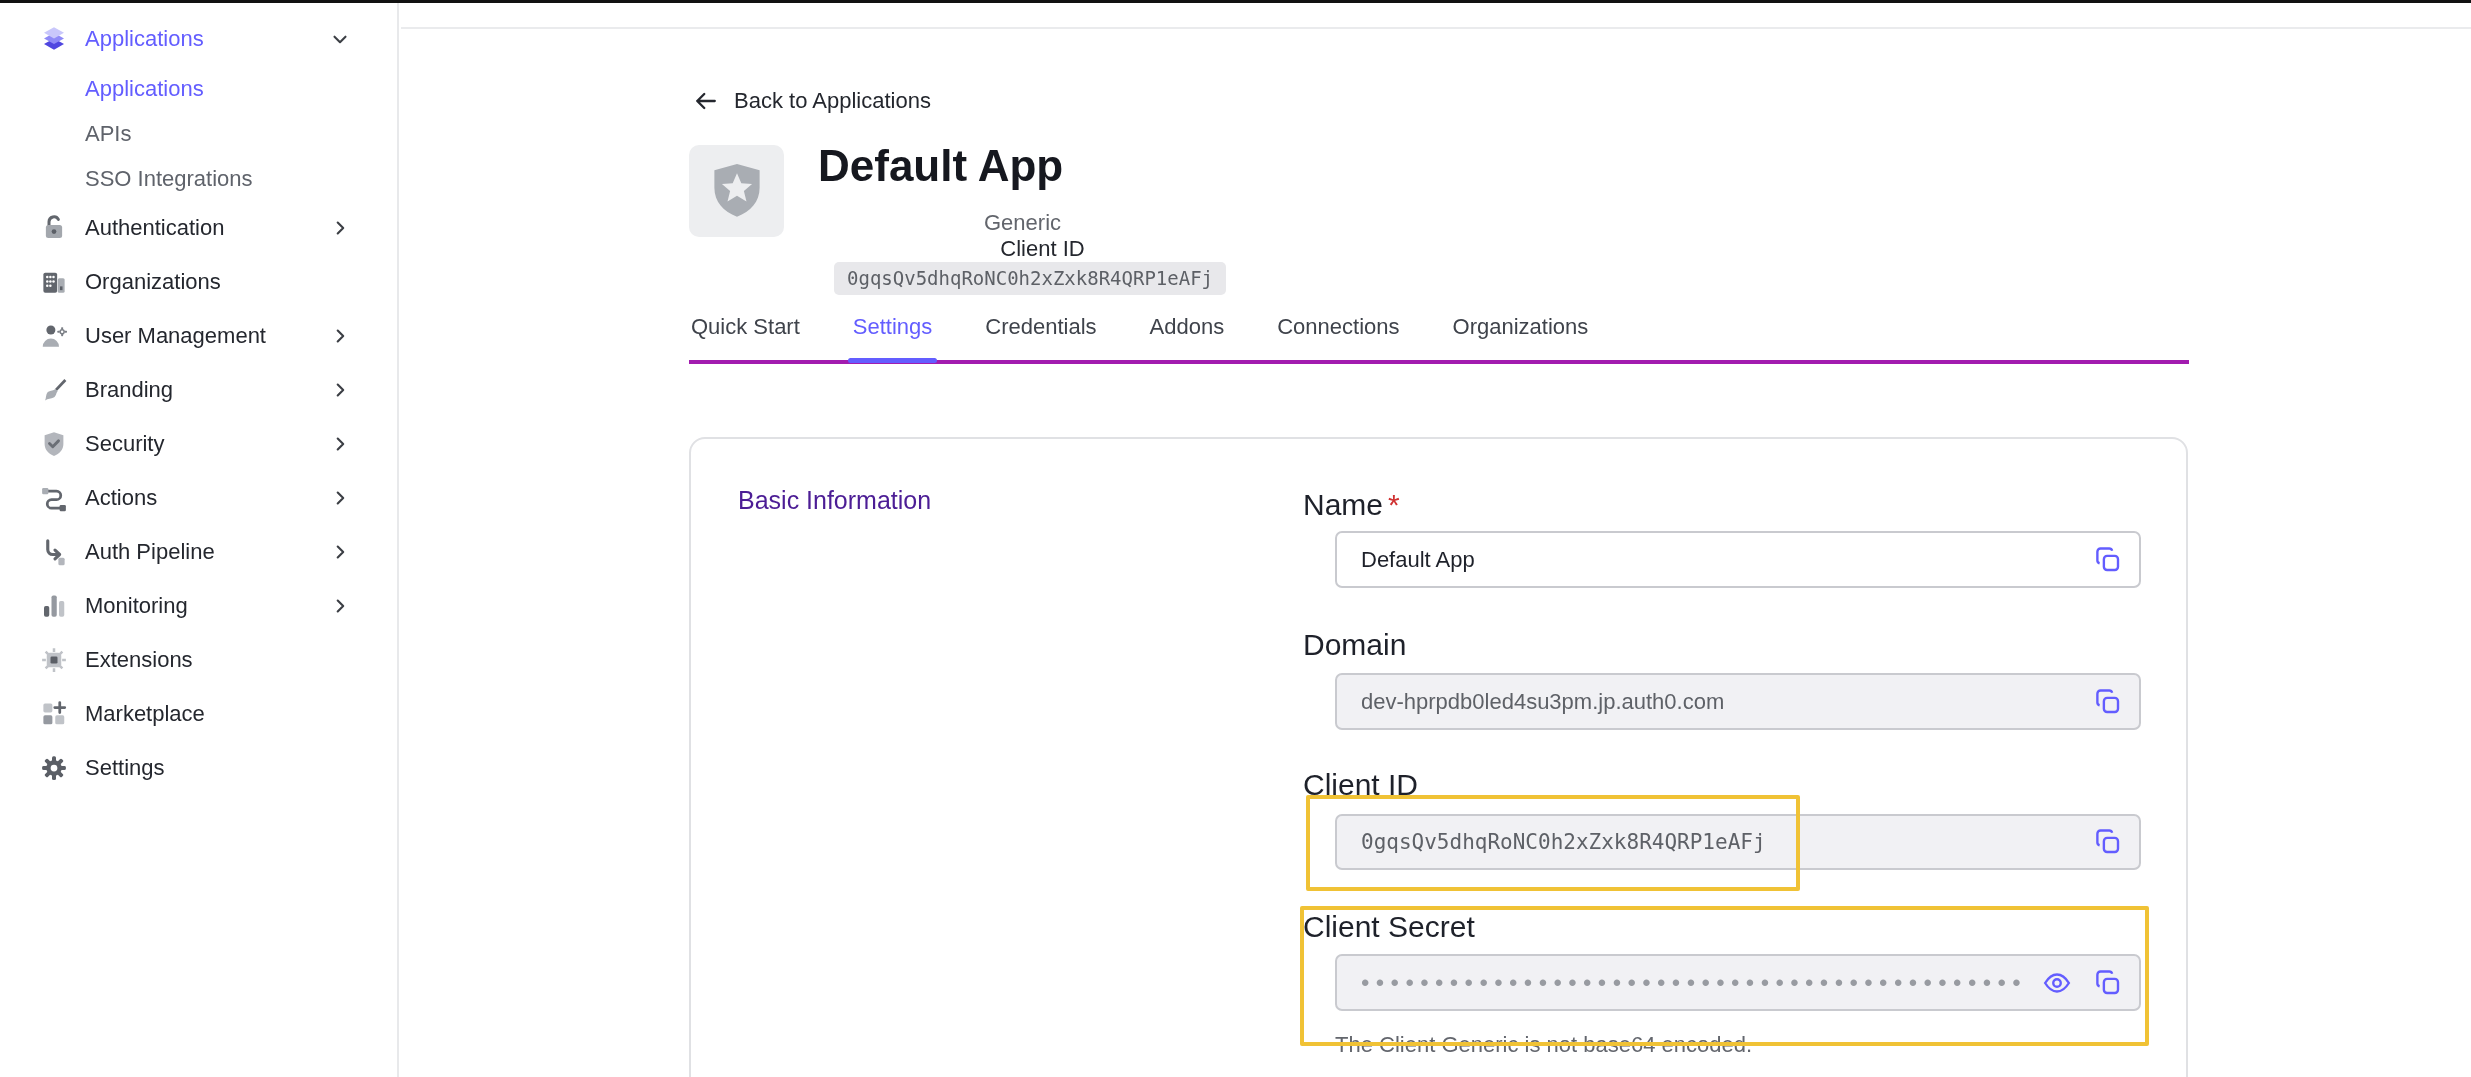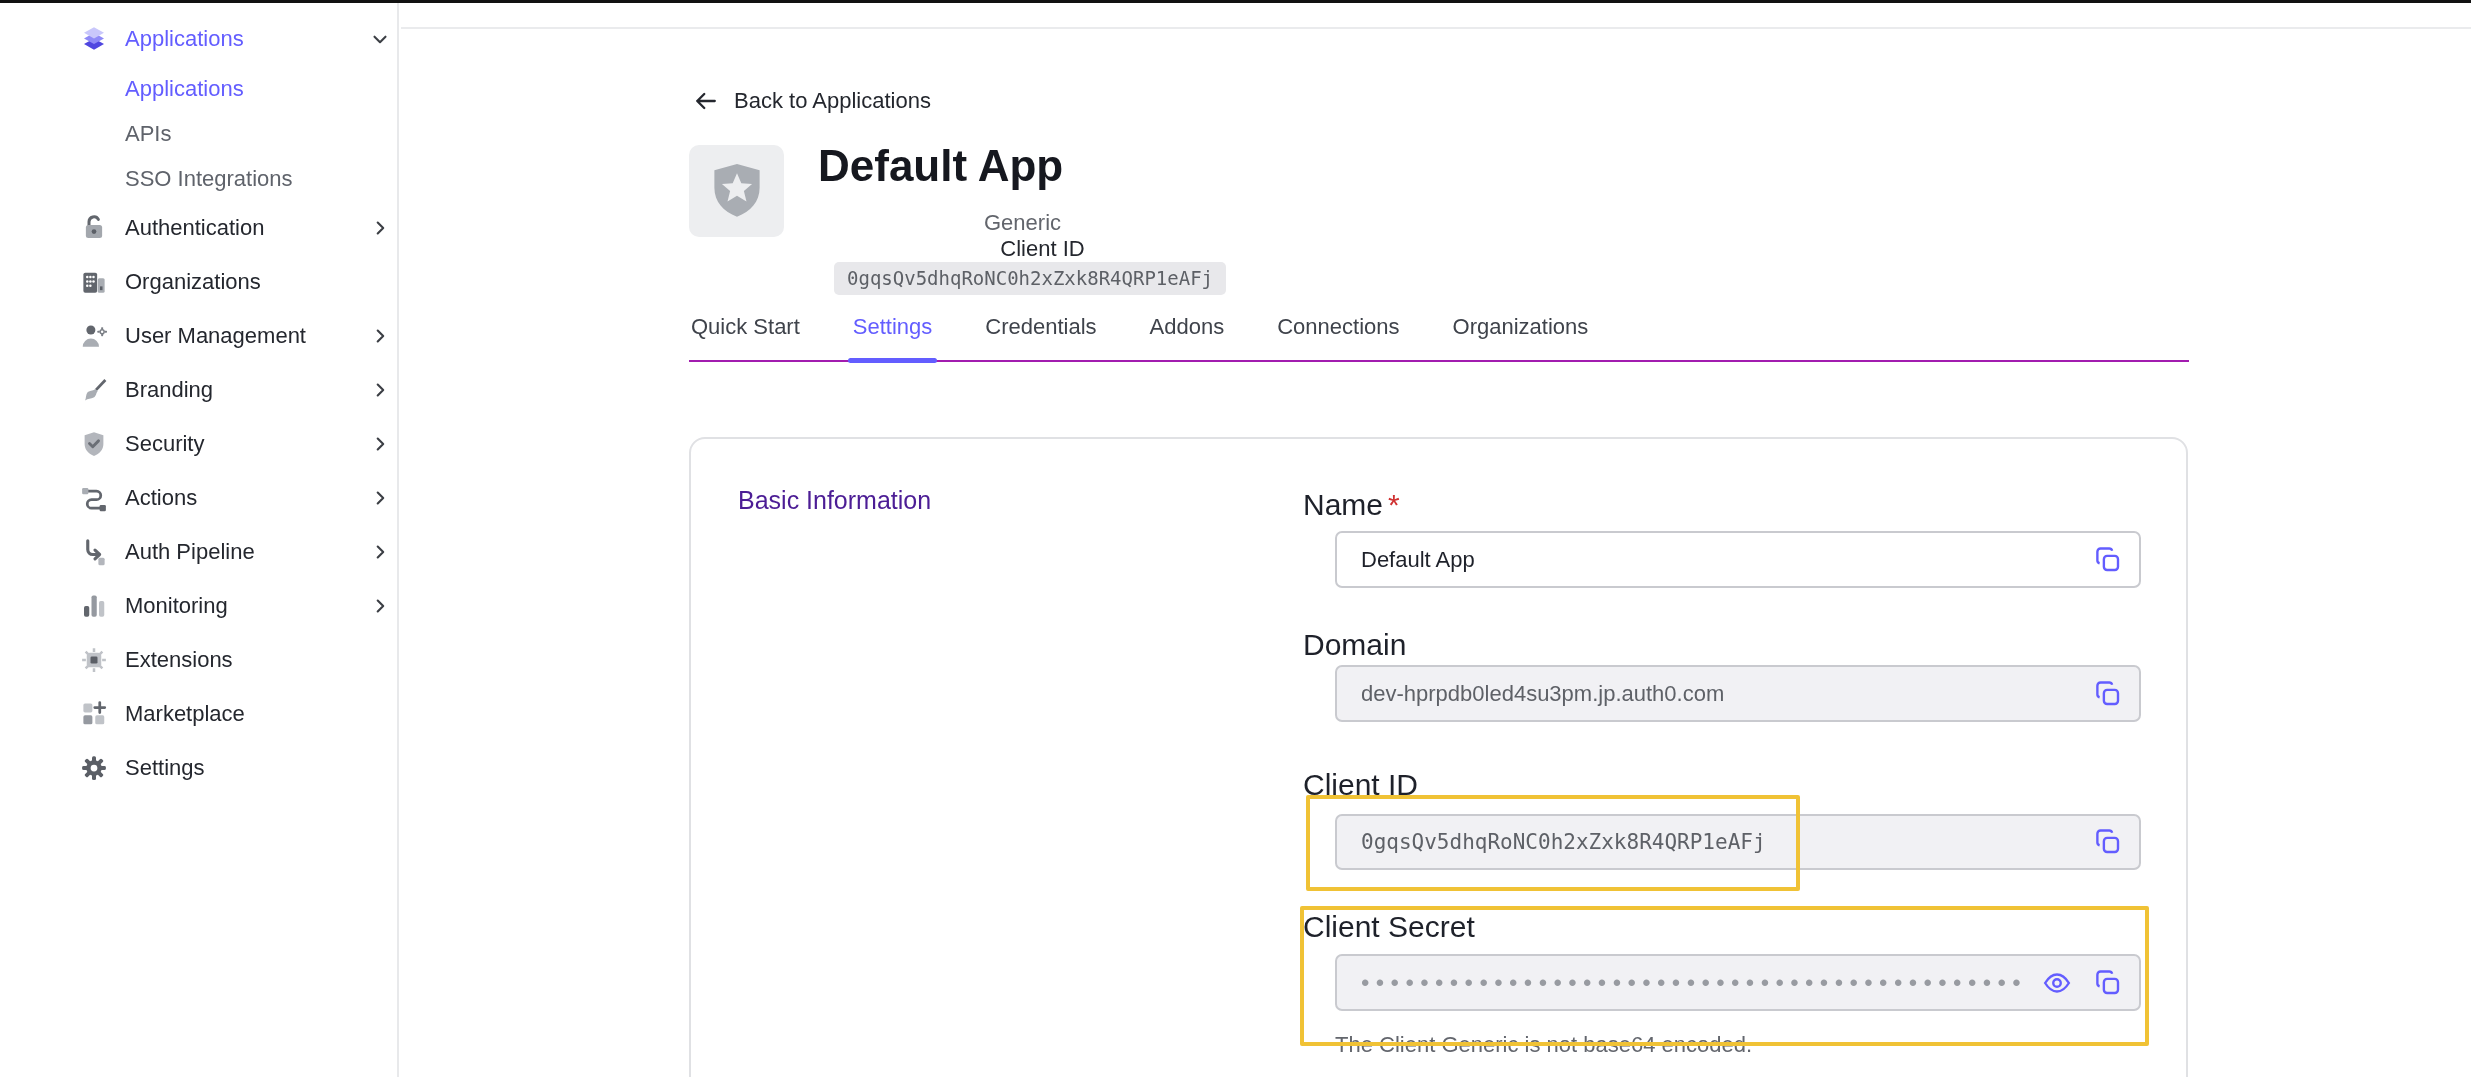--- a/index.html
+++ b/index.html
@@ -6,21 +6,21 @@
   html,body { width:2471px; height:1077px; overflow:hidden; background:#fff;
     font-family:"Liberation Sans", sans-serif; color:#1e212a; }
   .mono { font-family:"DejaVu Sans Mono", monospace; }
 
   .top-strip { position:absolute; left:0; top:0; width:2471px; height:3px; background:#111; z-index:60; }
   .header-hairline { position:absolute; left:401px; top:24px; right:0; height:2px; background:#eaebed; }
 
   
   .sidebar { position:absolute; left:0; top:3px; width:399px; height:1074px;
     background:#fff; border-right:2px solid #e8e9eb; }
-  .nav-list { position:absolute; left:0; top:9px; width:100%; display:flex; flex-direction:column;margin-left:40px; }
+  .nav-list { position:absolute; left:0; top:9px; width:100%; display:flex; flex-direction:column; }
   .nav-row { display:flex; align-items:center; height:54px; padding:0 46px 0 39px; cursor:pointer; }
   .nav-row .icon { width:30px; height:30px; margin-right:16px; flex:0 0 auto; display:flex; align-items:center; }
   .nav-row .icon svg { width:30px; height:30px; }
   .nav-label { font-size:22px; font-weight:500; color:#24272e; white-space:nowrap; flex:1; }
   .nav-row.active .nav-label { color:#635dff; }
   .nav-chevron { width:22px; height:22px; flex:0 0 auto; }
   .nav-sub { display:flex; align-items:center; height:45px; padding-left:85px; cursor:pointer; }
   .nav-sub .nav-sub-label { font-size:22px; font-weight:400; color:#5f636b; white-space:nowrap; }
   .nav-sub.active .nav-sub-label { color:#635dff; }
 
@@ -33,21 +33,21 @@
 
   .app-logo { position:absolute; left:288px; top:142px; width:95px; height:92px; border-radius:10px;
     background:#edeef0; display:flex; align-items:center; justify-content:center; }
   .app-title { position:absolute; left:417px; top:138px; font-size:44px; font-weight:600; color:#16181f; }
   .app-meta { position:absolute; left:418px; top:207px; display:flex; align-items:center;flex-direction:column; }
   .app-type { font-size:22px; color:#62656c; }
   .client-id-label { font-size:22px; color:#24272e; margin-left:40px; }
   .client-id-badge { margin-left:15px; height:33px; line-height:33px; padding:0 13px; border-radius:5px;
     background:#e8e8eb; font-size:19px; color:#5d6066; letter-spacing:0; }
 
-  .tabs { position:absolute; left:288px; top:311px; width:1500px; border-bottom:2px solid #a21caf;
+  .tabs { position:absolute; left:288px; top:311px; width:1500px; border-bottom:4px solid #a21caf;
     display:flex; align-items:flex-end; }
   .tab { position:relative; font-size:22px; font-weight:500; color:#3f434b; padding:0 2px 20px 2px;
     margin-right:49px; cursor:pointer; white-space:nowrap; }
   .tab.active { color:#635dff; }
   .tab.active::after { content:""; position:absolute; left:-3px; right:-3px; bottom:-3px; height:5px;
     border-radius:3px; background:#635dff; }
 
   .card { position:absolute; left:288px; top:434px; width:1499px; height:780px;
     background:#fff; border:2px solid #e0e1e4; border-radius:16px; }
   .section-title { position:absolute; left:47px; top:47px; font-size:25px; font-weight:500; color:#4c1d95; }
@@ -333,21 +333,21 @@
       <span class="value">Default App</span>
       <span class="icon-btn copy-btn">
         <svg viewBox="0 0 24 24" fill="none" stroke="#635dff" stroke-width="1.9">
             <rect x="8.7" y="8.7" width="11.3" height="11.3" rx="2.6"></rect>
             <path d="M15.3 4.6a2.4 2.4 0 0 0-2.3-1.8H6a2.5 2.5 0 0 0-2.5 2.5v7a2.4 2.4 0 0 0 1.8 2.3"></path>
           </svg>
       </span>
     </div>
 
     <div class="field-label" style="top:189px;">Domain</div>
-    <div class="input readonly" style="top:226px;">
+    <div class="input readonly" style="top:234px;">
       <span class="value">dev-hprpdb0led4su3pm.jp.auth0.com</span>
       <span class="icon-btn copy-btn">
         <svg viewBox="0 0 24 24" fill="none" stroke="#635dff" stroke-width="1.9">
             <rect x="8.7" y="8.7" width="11.3" height="11.3" rx="2.6"></rect>
             <path d="M15.3 4.6a2.4 2.4 0 0 0-2.3-1.8H6a2.5 2.5 0 0 0-2.5 2.5v7a2.4 2.4 0 0 0 1.8 2.3"></path>
           </svg>
       </span>
     </div>
 
     <div class="field-label" style="top:329px;">Client ID</div>

